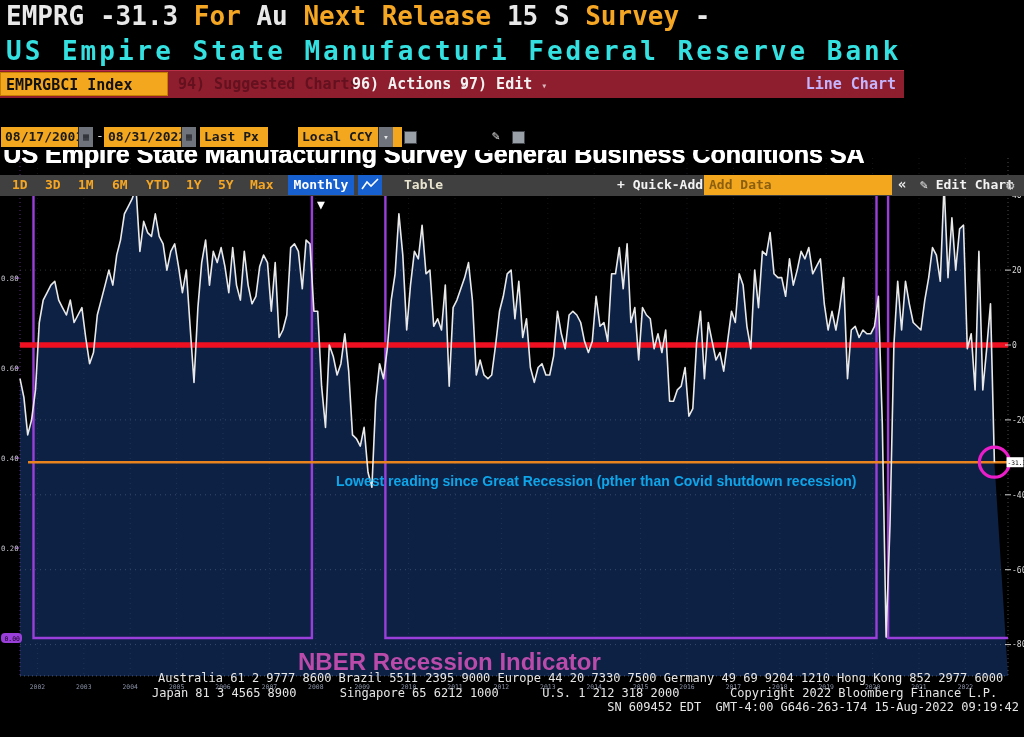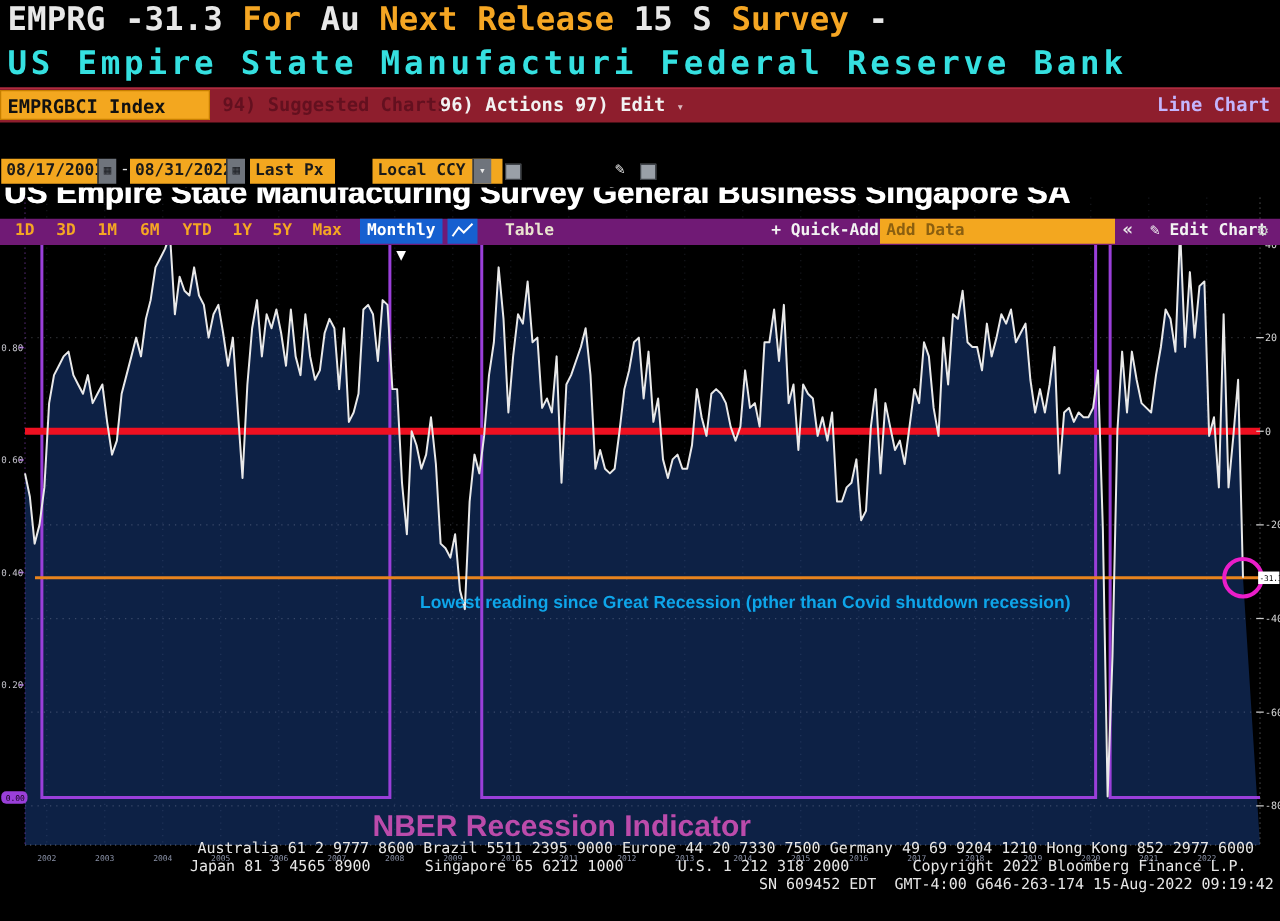--- a/index.html
+++ b/index.html
@@ -3,41 +3,41 @@
 <meta charset="utf-8">
 <style>
   html,body{margin:0;padding:0;background:#000;}
   .page{position:relative;width:1024px;height:737px;background:#000;overflow:hidden;
         font-family:"DejaVu Sans Mono",monospace;}
   
   .hdr1{position:absolute;top:1px;left:6px;font-size:26px;font-weight:bold;white-space:pre;}
   .hdr1 .w{color:#e8e8e8;} .hdr1 .a{color:#f5a623;}
   .hdr2{position:absolute;top:36px;left:6px;font-size:26px;font-weight:bold;color:#35e0e0;letter-spacing:3px;white-space:pre;}
   
-  .redbar{position:absolute;top:70px;left:0;width:1024px;height:27px;background:#8e1e2d;border-top:1px solid #b93046;}
+  .redbar{position:absolute;top:70px;left:0;width:904px;height:27px;background:#8e1e2d;border-top:1px solid #b93046;}
   .ticker-box{position:absolute;top:1px;left:0;width:168px;height:24px;background:#f3a71f;color:#111;
               font-size:15px;font-weight:bold;line-height:24px;padding-left:5px;box-sizing:border-box;border:1px solid #c77f00;}
   .sug{position:absolute;top:4px;left:178px;font-size:15px;font-weight:bold;color:#63101f;}
   .mnu{position:absolute;top:4px;font-size:15px;font-weight:bold;color:#f2f2f2;}
   .mnu .dd{color:#d9b8bd;font-size:10px;}
   .linechart{position:absolute;top:4px;right:8px;font-size:15px;font-weight:bold;color:#c4b5fd;}
   
   .row2{position:absolute;top:97px;left:0;width:1024px;height:25px;background:#000;}
   .abox{position:absolute;top:2px;height:20px;background:#f3a71f;color:#1a1a1a;font-size:13px;font-weight:bold;
         line-height:20px;padding-left:4px;box-sizing:border-box;}
   .calbtn{position:absolute;top:2px;width:14px;height:20px;background:#6f747c;color:#23252a;font-size:10px;
           line-height:20px;text-align:center;border-left:1px solid #2a2a2a;}
   .dash{position:absolute;top:3px;color:#ddd;font-size:13px;}
   .ddbtn{position:absolute;top:2px;width:14px;height:20px;background:#6f747c;color:#e8e8e8;font-size:9px;
          line-height:20px;text-align:center;border-left:1px solid #2a2a2a;}
   .chk{position:absolute;top:6px;width:11px;height:11px;background:#9aa0a8;border:1px solid #40444a;}
   .alab{position:absolute;top:4px;font-size:13px;font-weight:bold;color:#f5a623;margin-top:48px;}
   .pencil{position:absolute;top:3px;font-size:13px;color:#e8e8e8;}
   
-  .row3{position:absolute;top:122px;left:0;width:1024px;height:21px;background:#701a75;}
+  .row3{position:absolute;top:122px;left:0;width:1024px;height:21px;background:#404040;}
   .rng{position:absolute;top:2px;font-size:13px;font-weight:bold;color:#f5a623;cursor:default;}
   .freq{position:absolute;top:0;left:288px;width:66px;height:20px;background:#1660d0;color:#fff;
         font-size:13px;font-weight:bold;line-height:20px;text-align:center;}
   .cicon{position:absolute;top:0;left:358px;width:24px;height:20px;background:#1660d0;}
   .tbl{position:absolute;top:2px;left:404px;font-size:13px;font-weight:bold;color:#e9e4cf;}
   .qadd{position:absolute;top:2px;left:617px;font-size:13px;font-weight:bold;color:#f2f2f2;}
   .qadd .dd{color:#9aa;font-size:10px;}
   .adddata{position:absolute;top:0;left:704px;width:188px;height:20px;background:#f3a71f;color:#8a5f10;
            font-size:13px;font-weight:bold;line-height:20px;padding-left:5px;box-sizing:border-box;}
   .collapse{position:absolute;top:1px;left:898px;font-size:14px;font-weight:bold;color:#e8e8e8;}
@@ -105,21 +105,21 @@
         </svg>
     </div>
     <div class="tbl">Table</div>
     <div class="qadd"><span>+ Quick-Add</span> <span class="dd">▾</span></div>
     <div class="adddata">Add Data</div>
     <div class="collapse">«</div>
     <div class="editchart"><span>✎</span> <span>Edit Chart</span></div>
     <div class="gear">⚙</div>
   </div>
 
-  <div class="chart-title">US Empire State Manufacturing Survey General Business Singapore SA</div>
+  <div class="chart-title">US Empire State Manufacturing Survey General Business Conditions SA</div>
   <div class="annotation">Lowest reading since Great Recession (pther than Covid shutdown recession)</div>
   <div class="nber-label">NBER Recession Indicator</div>
 
   <svg id="chart-svg" width="1024" height="737">
       <g>
         <polygon points="20.0,378.7 23.9,397.4 27.7,434.9 31.6,419.9 35.5,389.9 39.3,322.5 43.2,300.1 47.1,292.6 50.9,285.1 54.8,281.3 58.7,300.1 62.5,307.6 66.4,315.0 70.3,300.1 74.1,322.5 78.0,315.0 81.9,307.6 85.7,337.5 89.6,363.7 93.5,352.5 97.3,315.0 101.2,300.1 105.1,285.1 108.9,270.1 112.8,285.1 116.7,255.1 120.5,240.1 124.4,213.9 128.3,206.4 132.1,198.9 136.0,187.7 139.9,251.4 143.7,221.4 147.6,232.6 151.5,236.4 155.3,213.9 159.2,236.4 163.1,243.9 166.9,270.1 170.8,251.4 174.7,243.9 178.5,266.4 182.4,292.6 186.3,270.1 190.1,326.3 194.0,382.4 197.9,307.6 201.7,262.6 205.6,240.1 209.5,285.1 213.3,251.4 217.2,262.6 221.1,247.6 224.9,266.4 228.8,292.6 232.7,247.6 236.5,285.1 240.4,300.1 244.3,251.4 248.1,285.1 252.0,303.8 255.9,296.3 259.7,266.4 263.6,255.1 267.5,262.6 271.3,311.3 275.2,262.6 279.1,337.5 282.9,330.0 286.8,315.0 290.7,247.6 294.5,243.9 298.4,251.4 302.3,288.8 306.1,240.1 310.0,243.9 313.9,311.3 317.7,311.3 321.6,386.2 325.5,427.4 329.3,345.0 333.2,356.2 337.1,375.0 340.9,363.7 344.8,333.8 348.7,371.2 352.5,434.9 356.4,438.6 360.3,446.1 364.1,427.4 368.0,472.3 371.9,487.3 375.7,401.2 379.6,363.7 383.5,378.7 387.3,348.7 391.2,300.1 395.1,273.8 398.9,213.9 402.8,255.1 406.7,330.0 410.5,285.1 414.4,251.4 418.3,258.9 422.1,225.2 426.0,273.8 429.9,270.1 433.7,326.3 437.6,318.8 441.5,330.0 445.3,285.1 449.2,386.2 453.1,307.6 456.9,300.1 460.8,288.8 464.7,277.6 468.5,262.6 472.4,300.1 476.3,375.0 480.1,360.0 484.0,375.0 487.9,378.7 491.7,375.0 495.6,345.0 499.5,311.3 503.3,296.3 507.2,273.8 511.1,270.1 514.9,318.8 518.8,281.3 522.7,337.5 526.5,318.8 530.4,367.5 534.3,382.4 538.1,367.5 542.0,363.7 545.9,375.0 549.7,375.0 553.6,356.2 557.5,311.3 561.3,333.8 565.2,348.7 569.1,315.0 572.9,311.3 576.8,315.0 580.7,322.5 584.5,341.3 588.4,352.5 592.3,341.3 596.1,296.3 600.0,326.3 603.9,322.5 607.7,341.3 611.6,273.8 615.5,273.8 619.3,247.6 623.2,288.8 627.1,243.9 630.9,322.5 634.8,307.6 638.7,360.0 642.5,307.6 646.4,315.0 650.3,318.8 654.1,348.7 658.0,333.8 661.9,352.5 665.7,330.0 669.6,401.2 673.5,401.2 677.3,389.9 681.2,386.2 685.1,367.5 688.9,416.2 692.8,408.7 696.7,341.3 700.5,311.3 704.4,378.7 708.3,322.5 712.1,341.3 716.0,360.0 719.9,352.5 723.7,371.2 727.6,341.3 731.5,311.3 735.3,322.5 739.2,273.8 743.1,285.1 746.9,326.3 750.8,348.7 754.7,270.1 758.5,307.6 762.4,251.4 766.3,255.1 770.1,232.6 774.0,273.8 777.9,277.6 781.7,277.6 785.6,296.3 789.5,258.9 793.3,285.1 797.2,270.1 801.1,251.4 804.9,258.9 808.8,247.6 812.7,273.8 816.5,266.4 820.4,258.9 824.3,303.8 828.1,330.0 832.0,311.3 835.9,330.0 839.7,307.6 843.6,277.6 847.5,378.7 851.3,330.0 855.2,326.3 859.1,337.5 862.9,330.0 866.8,333.8 870.7,333.8 874.5,326.3 878.4,296.3 882.3,423.6 886.1,637.1 890.0,524.8 893.9,345.0 897.7,281.3 901.6,330.0 905.5,281.3 909.3,303.8 913.2,322.5 917.1,326.3 920.9,330.0 924.8,300.1 928.7,277.6 932.5,247.6 936.4,255.1 940.3,281.3 944.1,184.0 948.0,277.6 951.9,217.7 955.7,270.1 959.6,228.9 963.5,225.2 967.3,348.7 971.2,333.8 975.1,389.9 978.9,251.4 982.8,389.9 986.7,348.7 990.5,303.8 994.4,462.2 1008,676 20,676" fill="#0d2145"></polygon>
       </g>
       <g>
         <line x1="20" y1="195.2" x2="1008" y2="195.2" stroke="rgba(190,200,220,0.25)" stroke-dasharray="1 4"></line>
         <line x1="20" y1="270.1" x2="1008" y2="270.1" stroke="rgba(190,200,220,0.25)" stroke-dasharray="1 4"></line>

